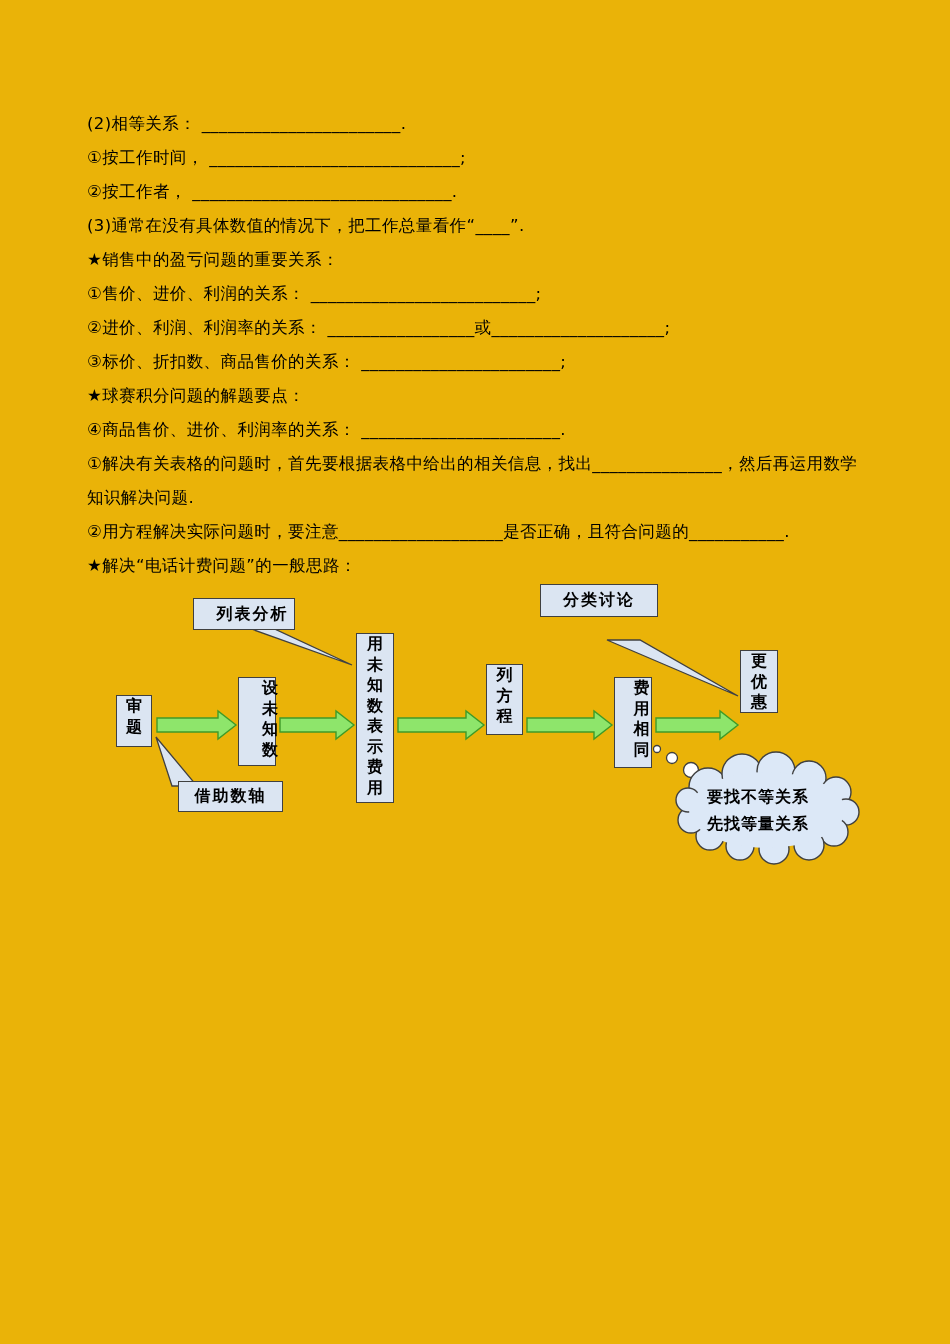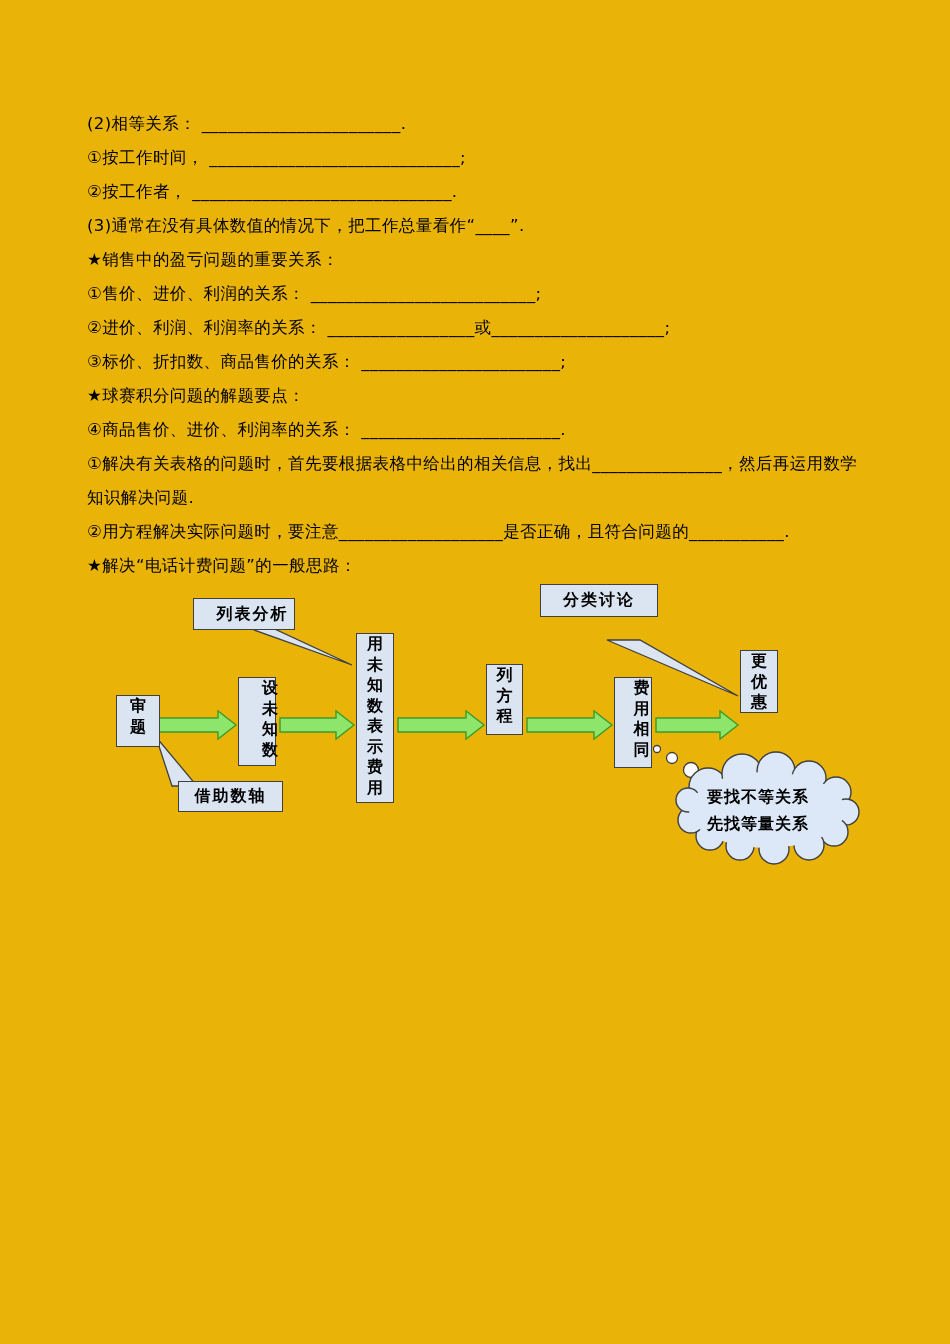--- a/index.html
+++ b/index.html
@@ -86,21 +86,21 @@
       <circle class="cloudpart" cx="809" cy="845" r="15"></circle>
       <circle class="cloudpart" cx="774" cy="849" r="15"></circle>
       <circle class="cloudpart" cx="740" cy="846" r="14"></circle>
       <circle class="cloudpart" cx="710" cy="836" r="14"></circle>
       <circle class="cloudpart" cx="691" cy="820" r="13"></circle>
       <circle class="cloudpart" cx="688" cy="800" r="12"></circle>
       <ellipse class="cloudcore" cx="767" cy="810" rx="78" ry="38"></ellipse>
     </g>
   </svg>
 
-  <div class="fbox" style="left:116px;top:695px;width:44px;height:52px;">
+  <div class="fbox" style="left:116px;top:695px;width:36px;height:52px;">
     <span class="v">审题</span>
   </div>
   <div class="fbox" style="left:238px;top:677px;width:38px;height:89px;padding-left:26px;">
     <span class="v">设未知数</span>
   </div>
   <div class="fbox" style="left:356px;top:633px;width:38px;height:170px;">
     <span class="v">用未知数表示费用</span>
   </div>
   <div class="fbox" style="left:486px;top:664px;width:37px;height:71px;">
     <span class="v">列方程</span>

